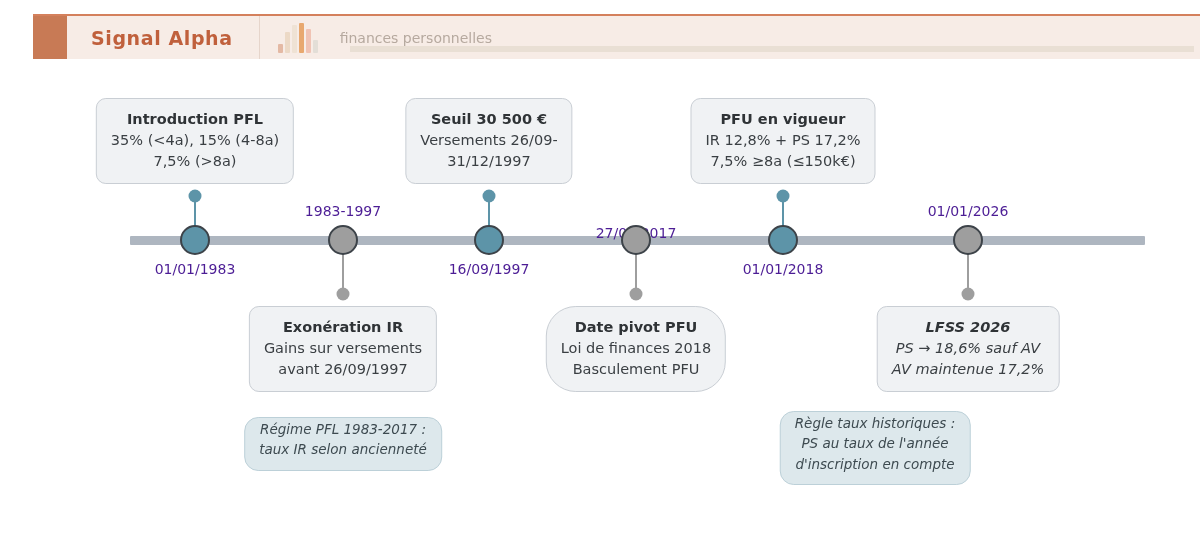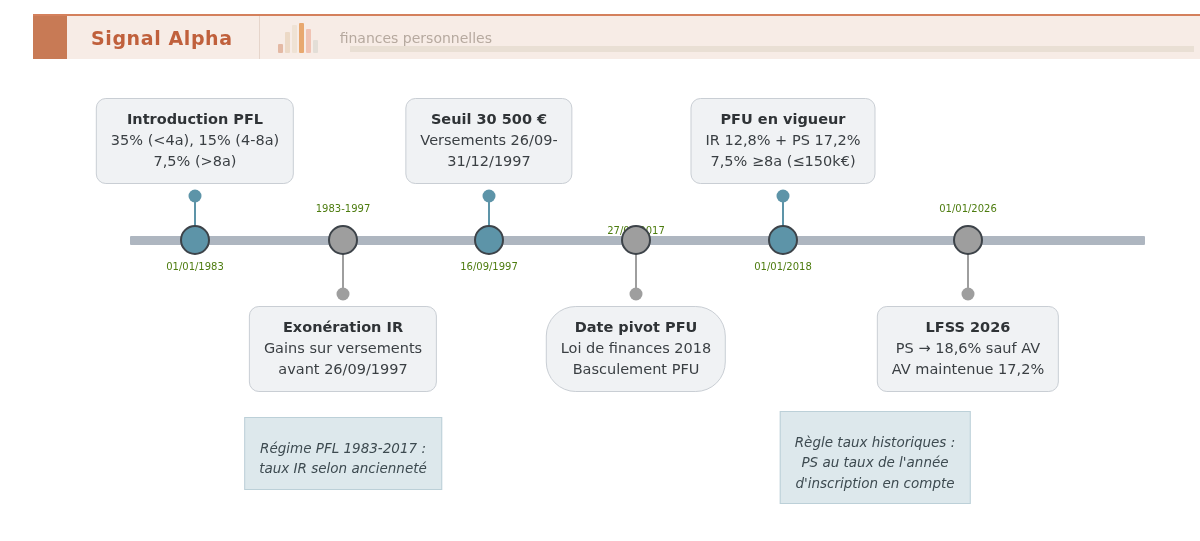--- a/index.html
+++ b/index.html
@@ -88,21 +88,21 @@
   .dot {
     position: absolute; width: 13px; height: 13px;
     border-radius: 50%; transform: translate(-50%, -50%);
     z-index: 3;
   }
   .dot.teal { background: #5d94a8; }
   .dot.grey { background: #9e9e9e; }
 
   .date-label {
     position: absolute; transform: translateX(-50%);
-    font-size: 10px; color: #4d7c0f; white-space: nowrap; text-align: center;
+    font-size: 14px; color: #4c1d95; white-space: nowrap; text-align: center;
   }
 
   
   .card {
     position: absolute; transform: translateX(-50%);
     background: #f0f2f4;
     border: 1px solid #c9ced4;
     border-radius: 10px;
     padding: 10px 14px 11px;
     text-align: center;
@@ -114,22 +114,22 @@
   .card-line {
     font-size: 14.5px; color: #3a3f43;
     line-height: 1.45; white-space: nowrap;
   }
 
   
   .note {
     position: absolute; transform: translateX(-50%);
     background: #dde8ec;
     border: 1px solid #bcd0d8;
-    border-radius: 0;
-    padding: 20px 14px 10px;
+    border-radius: 14px;
+    padding: 1px 14px 10px;
     text-align: center;
   }
   .note-line {
     font-size: 13.5px; font-style: italic; color: #3d4a50;
     line-height: 1.5; white-space: nowrap;
   }
 </style>
 </head>
 <body>
 
@@ -199,21 +199,21 @@
       <div class="date-label" style="left: 783px; top: 261px;">01/01/2018</div>
       <div class="card" style="left: 783px; top: 98px;">
         <div class="card-title">PFU en vigueur</div>
         <div class="card-line">IR 12,8% + PS 17,2%</div>
         <div class="card-line">7,5% ≥8a (≤150k€)</div>
       </div>
       <div class="stem grey" style="left: 968px; top: 240px; height: 54px;"></div>
       <div class="dot grey" style="left: 968px; top: 294px;"></div>
       <div class="marker grey" style="left: 968px; top: 240px;"></div>
       <div class="date-label" style="left: 968px; top: 203px;">01/01/2026</div>
-      <div class="card" style="left: 968px; top: 306px;">
+      <div class="card" style="left: 968px; top: 306px; font-style: italic;">
         <div class="card-title">LFSS 2026</div>
         <div class="card-line">PS → 18,6% sauf AV</div>
         <div class="card-line">AV maintenue 17,2%</div>
       </div>
     </div>
 
   <div id="notes">
       <div class="note" style="left: 343px; top: 417px;">
         <div class="note-line">Régime PFL 1983-2017 :</div>
         <div class="note-line">taux IR selon ancienneté</div>

